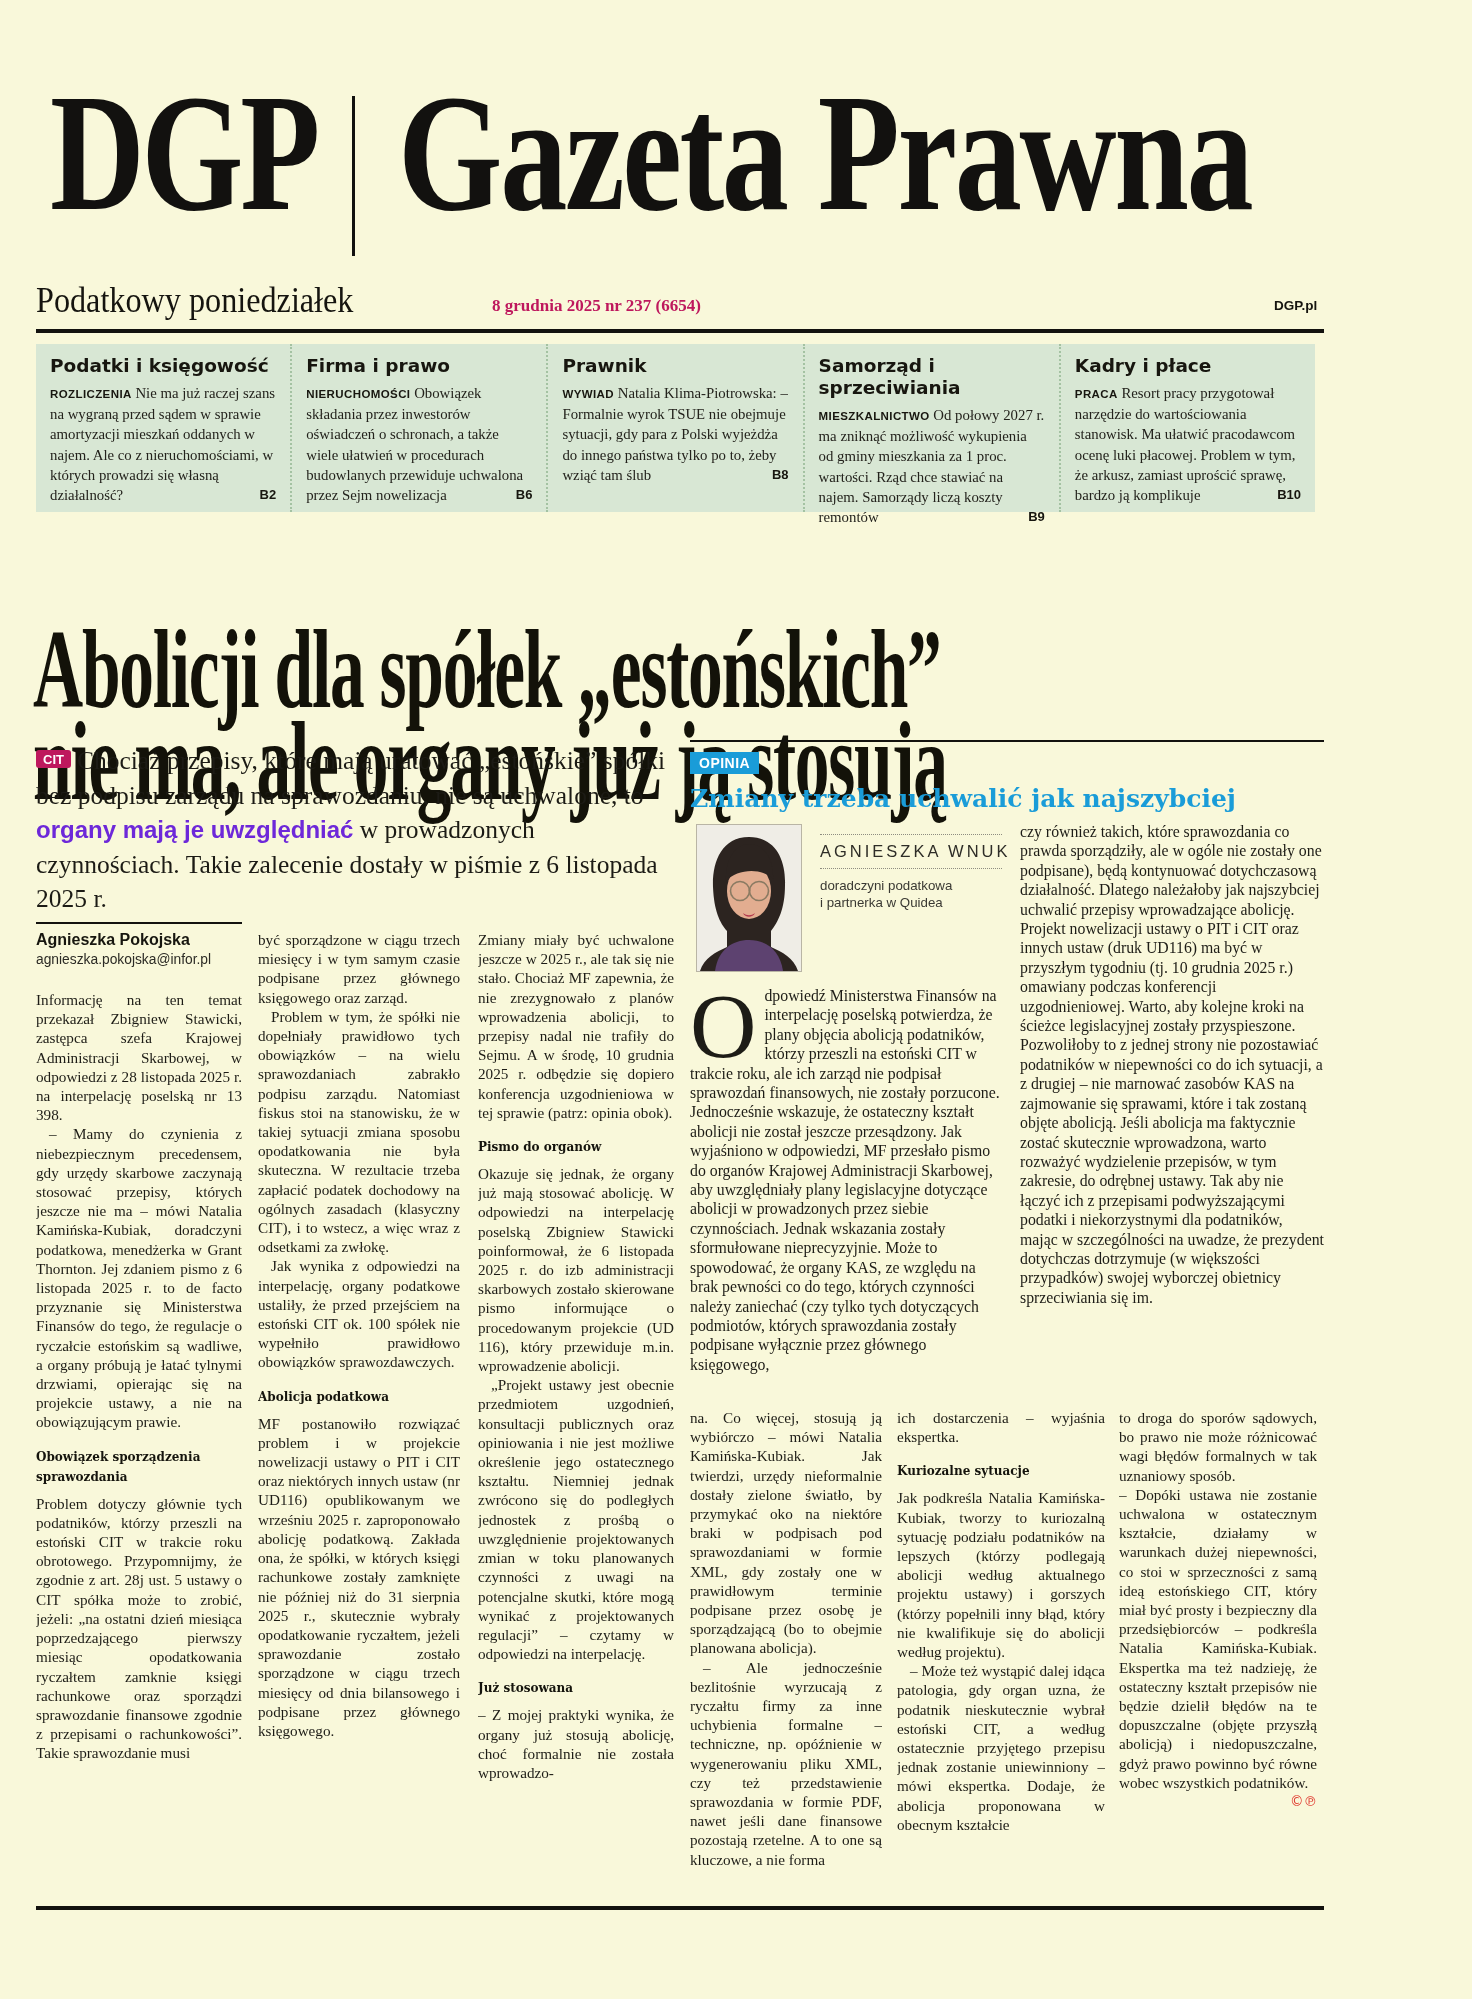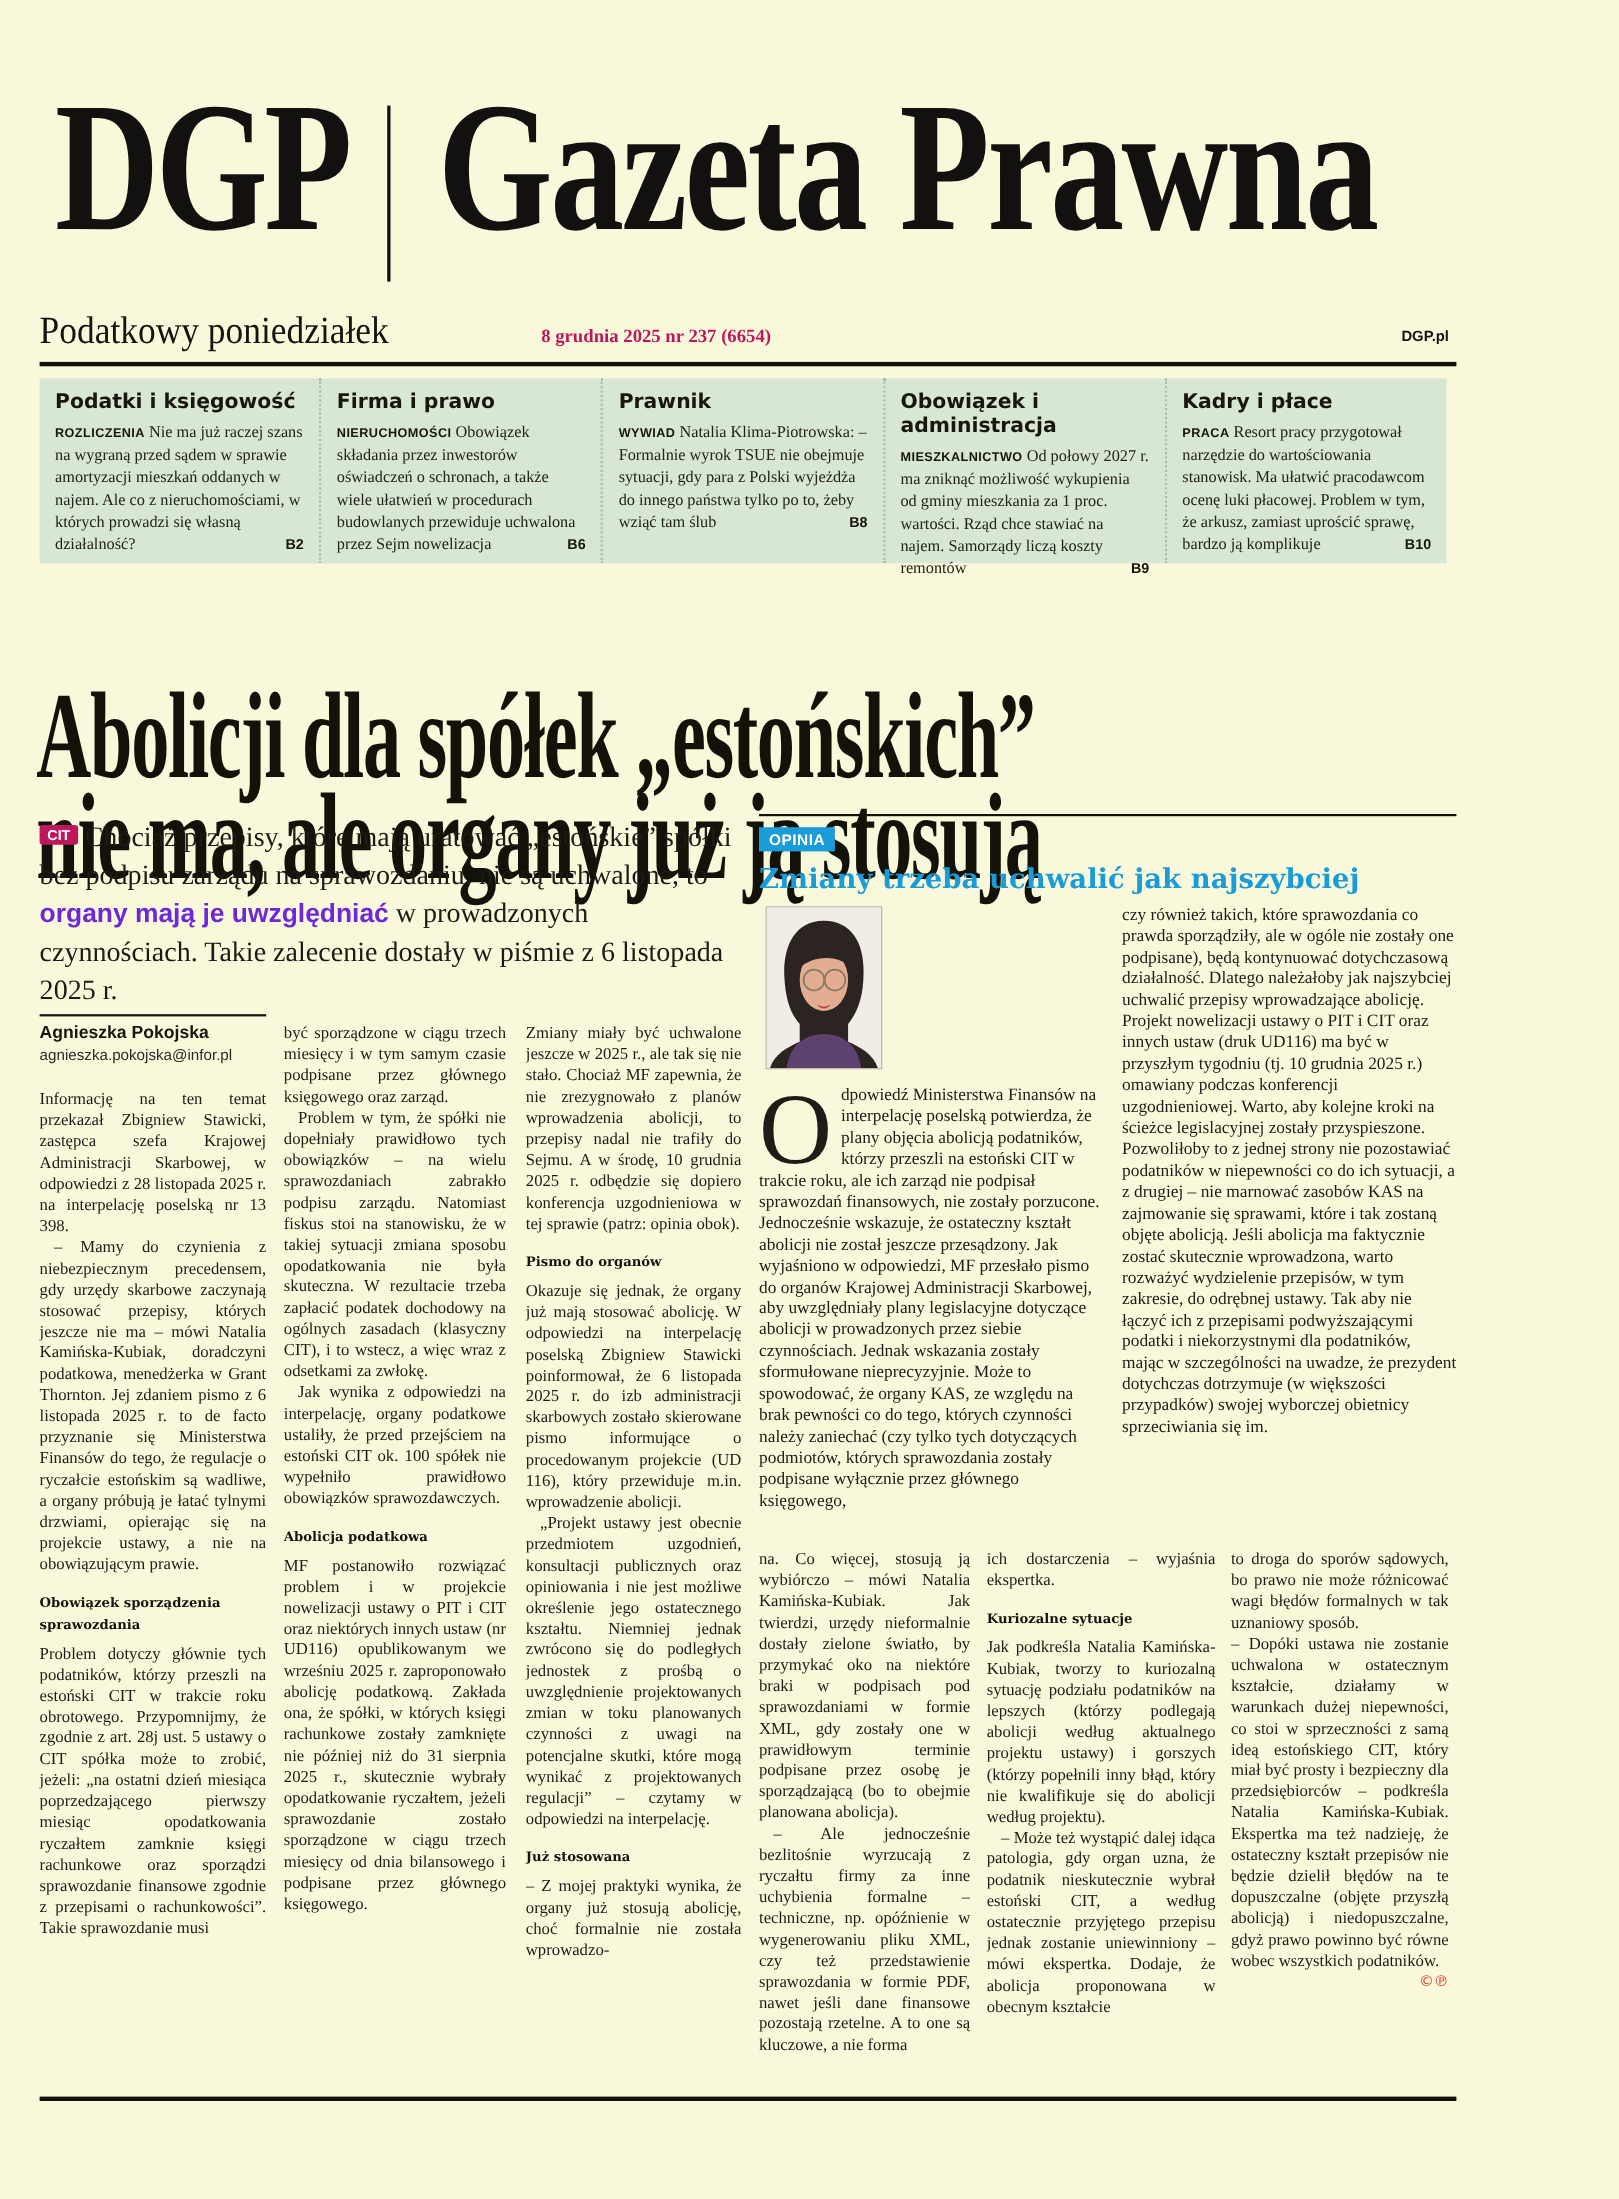--- a/index.html
+++ b/index.html
@@ -110,21 +110,21 @@
     </div>
     <div class="strip-col">
       <h2 class="strip-title">Firma i prawo</h2>
       <p class="strip-text"><span class="kicker">NIERUCHOMOŚCI</span><span> Obowiązek składania przez inwestorów oświadczeń o schronach, a także wiele ułatwień w procedurach budowlanych przewiduje uchwalona przez Sejm nowelizacja</span><span class="pageref">B6</span></p>
     </div>
     <div class="strip-col">
       <h2 class="strip-title">Prawnik</h2>
       <p class="strip-text"><span class="kicker">WYWIAD</span><span> Natalia Klima-Piotrowska: – Formalnie wyrok TSUE nie obejmuje sytuacji, gdy para z Polski wyjeżdża do innego państwa tylko po to, żeby wziąć tam ślub</span><span class="pageref">B8</span></p>
     </div>
     <div class="strip-col">
-      <h2 class="strip-title">Obowiązek i administracja</h2>
+      <h2 class="strip-title">Samorząd i sprzeciwiania</h2>
       <p class="strip-text"><span class="kicker">MIESZKALNICTWO</span><span> Od połowy 2027 r. ma zniknąć możliwość wykupienia od gminy mieszkania za 1 proc. wartości. Rząd chce stawiać na najem. Samorządy liczą koszty remontów</span><span class="pageref">B9</span></p>
     </div>
     <div class="strip-col">
       <h2 class="strip-title">Kadry i płace</h2>
       <p class="strip-text"><span class="kicker">PRACA</span><span> Resort pracy przygotował narzędzie do wartościowania stanowisk. Ma ułatwić pracodawcom ocenę luki płacowej. Problem w tym, że arkusz, zamiast uprościć sprawę, bardzo ją komplikuje</span><span class="pageref">B10</span></p>
     </div>
   </div>
 
   <h1 class="headline"><span>Abolicji dla spółek „estońskich”</span><br><span>nie ma, ale organy już ją stosują</span></h1>
 
@@ -180,20 +180,24 @@
         <rect width="104" height="146" fill="#efede6"></rect>
         <path d="M52 12 C24 12 15 38 16 62 C17 86 23 98 30 106 L30 122 C19 127 7 133 3 146 L101 146 C97 133 85 127 74 122 L74 106 C81 97 88 84 88 60 C89 34 78 12 52 12 Z" fill="#2c2420"></path>
         <ellipse cx="52" cy="66" rx="22" ry="28" fill="#e2ad90"></ellipse>
         <path d="M29 56 C28 32 40 19 52 19 C66 19 77 32 76 54 C64 42 40 44 29 56 Z" fill="#2c2420"></path>
         <circle cx="43" cy="66" r="9.5" fill="none" stroke="#8a7a62" stroke-width="1.6"></circle>
         <circle cx="62" cy="66" r="9.5" fill="none" stroke="#8a7a62" stroke-width="1.6"></circle>
         <line x1="52.5" y1="66" x2="52.5" y2="63" stroke="#8a7a62" stroke-width="1.6"></line>
         <path d="M46 88 C50 91 54 91 58 88 C56 93 48 93 46 88 Z" fill="#b43a4e"></path>
         <path d="M18 146 C21 125 35 115 52 115 C69 115 83 125 86 146 Z" fill="#5d4270"></path>
       </svg>
+      <div class="op-namebox">
+        <div class="op-name">AGNIESZKA WNUK</div>
+        <div class="op-role"><span>doradczyni podatkowa</span><br><span>i partnerka w Quidea</span></div>
+      </div>
     </div>
 
     <div id="opcol1" class="op-col">
       <p class="op-para"><span class="dropcap">O</span><span>dpowiedź Ministerstwa Finansów na interpelację poselską potwierdza, że plany objęcia abolicją podatników, którzy przeszli na estoński CIT w trakcie roku, ale ich zarząd nie podpisał sprawozdań finansowych, nie zostały porzucone. Jednocześnie wskazuje, że ostateczny kształt abolicji nie został jeszcze przesądzony. Jak wyjaśniono w odpowiedzi, MF przesłało pismo do organów Krajowej Administracji Skarbowej, aby uwzględniały plany legislacyjne dotyczące abolicji w prowadzonych przez siebie czynnościach. Jednak wskazania zostały sformułowane nieprecyzyjnie. Może to spowodować, że organy KAS, ze względu na brak pewności co do tego, których czynności należy zaniechać (czy tylko tych dotyczących podmiotów, których sprawozdania zostały podpisane wyłącznie przez głównego księgowego,</span></p>
     </div>
     <div id="opcol2" class="op-col">
       <p class="op-para"><span>czy również takich, które sprawozdania co prawda sporządziły, ale w ogóle nie zostały one podpisane), będą kontynuować dotychczasową działalność. Dlatego należałoby jak najszybciej uchwalić przepisy wprowadzające abolicję. Projekt nowelizacji ustawy o PIT i CIT oraz innych ustaw (druk UD116) ma być w przyszłym tygodniu (tj. 10 grudnia 2025 r.) omawiany podczas konferencji uzgodnieniowej. Warto, aby kolejne kroki na ścieżce legislacyjnej zostały przyspieszone. Pozwoliłoby to z jednej strony nie pozostawiać podatników w niepewności co do ich sytuacji, a z drugiej – nie marnować zasobów KAS na zajmowanie się sprawami, które i tak zostaną objęte abolicją. Jeśli abolicja ma faktycznie zostać skutecznie wprowadzona, warto rozważyć wydzielenie przepisów, w tym zakresie, do odrębnej ustawy. Tak aby nie łączyć ich z przepisami podwyższającymi podatki i niekorzystnymi dla podatników, mając w szczególności na uwadze, że prezydent dotychczas dotrzymuje (w większości przypadków) swojej wyborczej obietnicy sprzeciwiania się im.</span></p>
     </div>
   </div>
 

